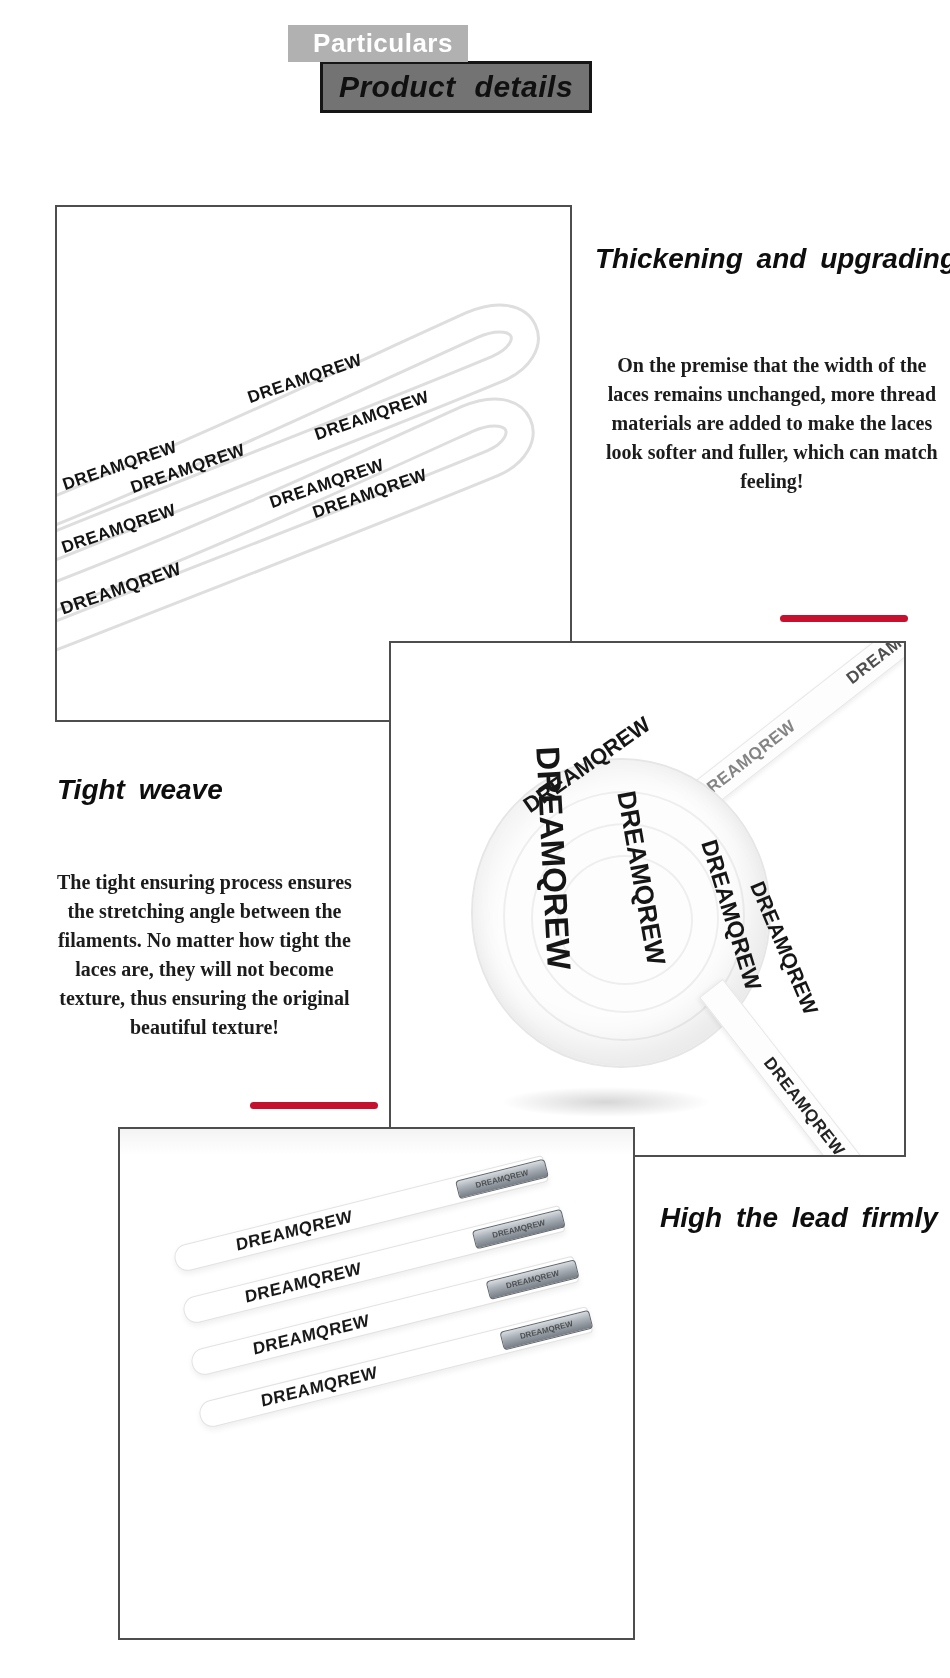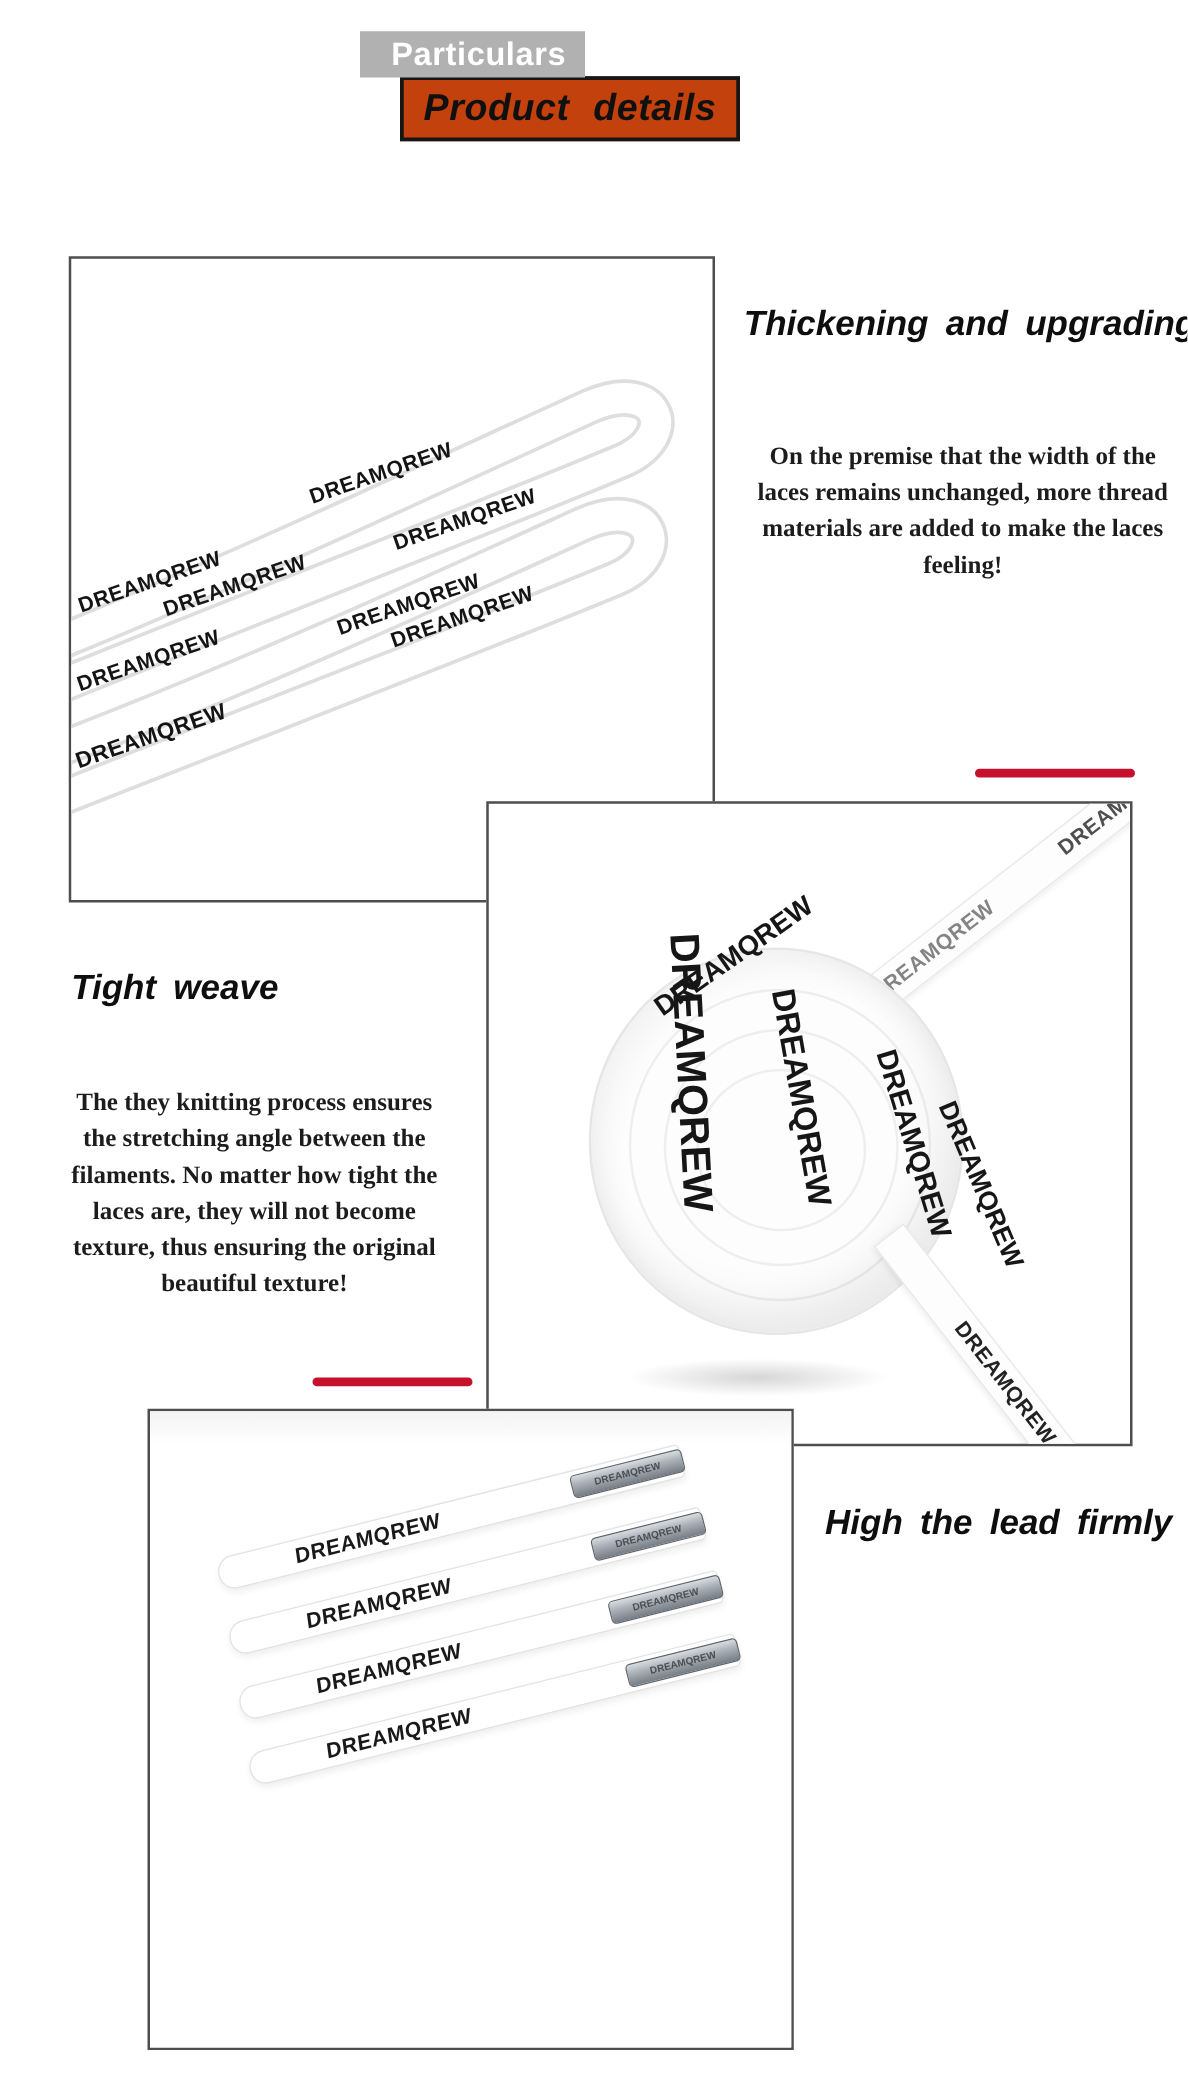--- a/index.html
+++ b/index.html
@@ -3,21 +3,21 @@
 <meta charset="utf-8">
 <style>
   html,body{margin:0;padding:0;background:#fff;}
   .canvas{position:relative;width:950px;height:1678px;background:#fff;overflow:hidden;
           font-family:"Liberation Sans",sans-serif;text-align:center;}
   
   .tag{position:absolute;left:288px;top:25px;width:180px;height:37px;background:#B1B1B1;
        z-index:7;display:flex;align-items:center;justify-content:center;padding-left:10px;box-sizing:border-box;}
   .tag span{color:#fff;font-size:26px;font-weight:700;letter-spacing:.5px;}
   .title-box{position:absolute;left:320px;top:61px;width:272px;height:52px;border:3px solid #161616;
-       box-sizing:border-box;background:#c2410c;z-index:6;display:flex;align-items:center;justify-content:center;}
+       box-sizing:border-box;background:#737373;z-index:6;display:flex;align-items:center;justify-content:center;}
   .script{font-family:"Liberation Sans",sans-serif;font-style:italic;font-weight:600;color:#101010;}
   .title-box .script{font-size:30px;word-spacing:10px;letter-spacing:.5px;}
   
   .frame{position:absolute;background:#fff;border:2px solid #4E4E4E;box-sizing:border-box;}
   .box1{left:55px;top:205px;width:517px;height:517px;z-index:1;}
   .box2{left:389px;top:641px;width:517px;height:516px;z-index:2;}
   .box3{left:118px;top:1127px;width:517px;height:513px;z-index:3;}
   .ph{position:absolute;inset:0;overflow:hidden;}
   .box3 .ph{background:linear-gradient(180deg,#f3f3f4 0,#ffffff 26px);}
   
@@ -85,20 +85,21 @@
       <span class="brand" style="left:62px;top:322px;">DREAMQREW</span>
       <span class="brand" style="left:64px;top:382px;font-size:18px;">DREAMQREW</span>
     </div>
   </div>
 
   <div class="h-script" style="left:595px;top:243px;">Thickening and upgrading</div>
   <div class="body" style="left:606px;top:351px;">
     <div>On the premise that the width of the</div>
     <div>laces remains unchanged, more thread</div>
     <div>materials are added to make the laces</div>
+    <div>look softer and fuller, which can match</div>
     <div>feeling!</div>
   </div>
   <div class="red red1"></div>
 
   <div class="frame box2">
     <div class="ph">
       <div class="strip" style="left:230px;top:200px;width:420px;height:32px;transform:rotate(-38deg);transform-origin:0 50%;justify-content:flex-end;gap:70px;padding-right:10px;">
         <span class="inline-brand" style="opacity:.55;">DREAMQREW</span>
         <span class="inline-brand" style="opacity:.8;">DREAMQREW</span>
       </div>
@@ -113,21 +114,21 @@
       <span class="vbrand" style="left:340px;top:272px;transform:translate(-50%,-50%) rotate(73deg);font-size:23px;">DREAMQREW</span>
       <span class="vbrand" style="left:393px;top:305px;transform:translate(-50%,-50%) rotate(67deg);font-size:21px;">DREAMQREW</span>
       <div class="strip" style="left:320px;top:330px;width:330px;height:30px;transform:rotate(52deg);transform-origin:0 50%;padding-left:90px;">
         <span class="inline-brand">DREAMQREW</span>
       </div>
     </div>
   </div>
 
   <div class="h-script" style="left:57px;top:774px;">Tight weave</div>
   <div class="body" style="left:57px;top:868px;">
-    <div>The they knitting process ensures</div>
+    <div>The tight ensuring process ensures</div>
     <div>the stretching angle between the</div>
     <div>filaments. No matter how tight the</div>
     <div>laces are, they will not become</div>
     <div>texture, thus ensuring the original</div>
     <div>beautiful texture!</div>
   </div>
   <div class="red red2"></div>
 
   <div class="frame box3">
     <div class="ph">

